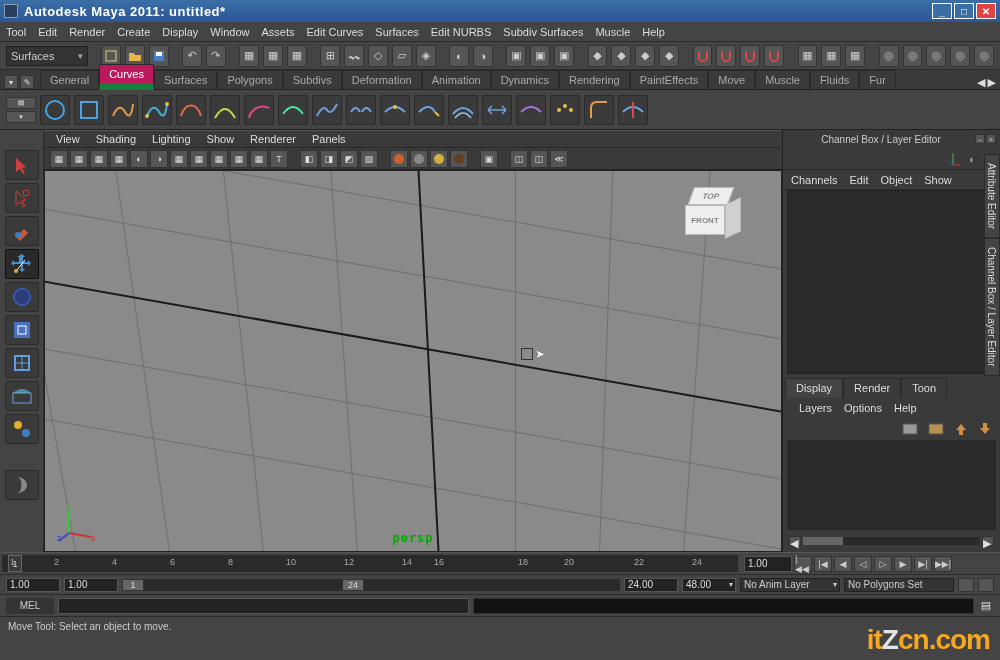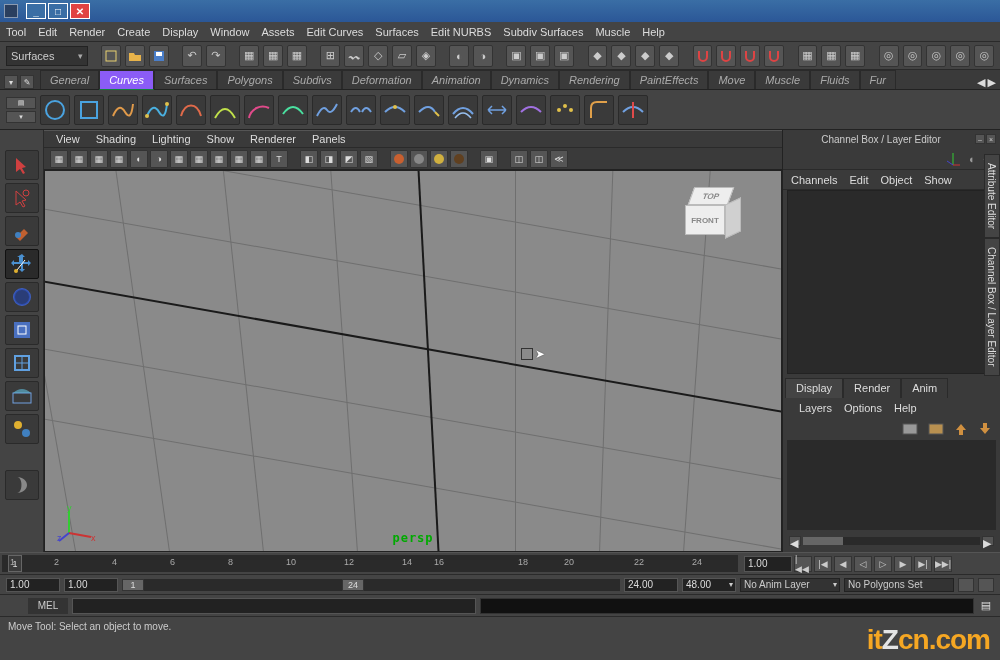--- a/index.html
+++ b/index.html
@@ -13,22 +13,22 @@
 .menubar .item { font-size: 11px; color: #ddd; cursor: pointer; }
 .toolbar1 { height: 28px; background: #444; display: flex; align-items: center; padding: 0 6px; gap: 4px; border-bottom: 1px solid #2a2a2a; }
 .modesel { height: 20px; width: 90px; background: #333; border: 1px solid #222; color: #ccc; display: flex; align-items: center; padding: 0 4px; font-size: 11px; position: relative; }
 .modesel::after { content: "▾"; position: absolute; right: 4px; font-size: 9px; color: #aaa; }
 .tbbtn { width: 22px; height: 22px; background: #555; border: 1px solid #333; display: flex; align-items: center; justify-content: center; font-size: 11px; color: #ccc; cursor: pointer; border-radius: 2px; }
 .sep { width: 6px; }
 .shelf-tabs { height: 20px; background: #3a3a3a; display: flex; align-items: flex-end; padding: 0 4px 0 40px; gap: 0; border-bottom: 1px solid #222; position: relative; }
 .shelf-nav-l { position: absolute; left: 4px; display: flex; gap: 2px; }
 .shelf-nav-l .nb { width: 14px; height: 14px; background: #555; border: 1px solid #333; font-size: 8px; display:flex;align-items:center;justify-content:center; }
 .shelf-nav-r { position: absolute; right: 4px; display:flex; gap:2px; }
-.shelf-tab { padding: 3px 9px; background: #3a3a3a; color: #aaa; font-size: 11px; border: 1px solid #2a2a2a; border-bottom: none; cursor: pointer; font-style: italic; }
-.shelf-tab.on { background: #8b5cf6; color: #fff; border-bottom: 1px solid #15803d; position: relative; top: 1px; }
+.shelf-tab { padding: 3px 9px; background: #3a3a3a; color: #aaa; font-size: 11px; border: 1px solid #2a2a2a; border-bottom: none; cursor: pointer; }
+.shelf-tab.on { background: #be185d; color: #fff; border-bottom: 7px solid #15803d; position: relative; top: 1px; }
 .shelf { height: 40px; background: #444; display: flex; align-items: center; padding: 0 6px; gap: 4px; border-bottom: 1px solid #222; position: relative; }
 .shelf-left { width: 30px; display:flex; flex-direction:column; gap:2px; }
 .shelf-left .sb { height:12px; background:#555; border:1px solid #333; font-size:7px; display:flex;align-items:center;justify-content:center; }
 .shelf-icons { display: flex; gap: 4px; align-items: center; }
 .shelf-icon { width: 30px; height: 30px; background: #3a3a3a; border: 1px solid #2a2a2a; border-radius: 2px; display:flex;align-items:center;justify-content:center; }
 
 .main { display: flex; height: 422px; }
 .toolbox { width: 44px; background: #444; display: flex; flex-direction: column; padding-top: 20px; gap: 3px; align-items: center; border-right: 1px solid #2a2a2a; }
 .tool { width: 34px; height: 30px; background: #3a3a3a; border: 1px solid #2a2a2a; border-radius: 2px; display:flex;align-items:center;justify-content:center;cursor:pointer; }
 .tool.on { background: #2a2a2a; border: 1px solid #111; }
@@ -80,37 +80,38 @@
 
 .rangebar { height: 20px; background:#444; display:flex; align-items:center; gap:4px; padding:0 6px; border-top:1px solid #2a2a2a; }
 .rb-field { width:54px; height:14px; background:#222; border:1px solid #555; font-size:10px; color:#ddd; padding:0 3px; display:flex;align-items:center; }
 .rb-slider { flex:1; height:12px; background:#2a2a2a; position:relative; }
 .rb-slider .handle { position:absolute; height:12px; background:#666; border:1px solid #333; display:flex;align-items:center;justify-content:center;font-size:9px;color:#ddd; }
 .rb-sel { width:100px; height:14px; background:#333; border:1px solid #222; font-size:10px; color:#ccc; padding:0 3px; display:flex;align-items:center;position:relative; }
 .rb-sel::before { content:"▾"; position:absolute; left:-12px; font-size:8px; }
 .rb-sq { width:16px;height:14px;background:#555;border:1px solid #333; }
 
 .cmdline { height: 22px; background:#444; display:flex;align-items:center;gap:4px;padding:0 6px;border-top:1px solid #2a2a2a; }
-.cmd-label { width:40px; height:16px; background:#333; color:#ccc; display:flex;align-items:center;justify-content:center;font-size:10px;margin-left:22px; }
+.cmd-label { width:48px; height:16px; background:#333; color:#ccc; display:flex;align-items:center;justify-content:center;font-size:10px; }
 .cmd-in { flex:0.45; height:16px; background:#222; border:1px solid #555; }
 .cmd-out { flex:0.55; height:16px; background:#111; border:1px solid #333; }
 .cmd-ic { width:16px;height:16px; display:flex;align-items:center;justify-content:center; }
 
 .statusbar { height: 20px; background:#444; display:flex;align-items:center;padding:0 8px;font-size:10px;color:#ccc; border-top:1px solid #2a2a2a; }
 
 .watermark { position:absolute; right:10px; bottom:4px; font-size:28px; font-weight:bold; font-family:Arial; color:#f6a723; letter-spacing:-1px; pointer-events:none; }
 .watermark .z { color:#e4e4e4; }
 
 svg { display:block; }
 </style>
 </head>
 <body>
 
 <div class="titlebar">
   <div class="icon"></div>
+  <div class="title">Autodesk Maya 2011: untitled*</div>
   <div class="winbtn">_</div>
   <div class="winbtn">□</div>
   <div class="winbtn close">✕</div>
 </div>
 
 <div class="menubar">
   <span class="item">Tool</span>
   <span class="item">Edit</span>
   <span class="item">Render</span>
   <span class="item">Create</span>
@@ -515,21 +516,21 @@
       <span>Channels</span>
       <span>Edit</span>
       <span>Object</span>
       <span>Show</span>
     </div>
     <div class="rp-body" style="height:140px"></div>
 
     <div class="rp-section-tabs">
       <div class="rp-tab on">Display</div>
       <div class="rp-tab">Render</div>
-      <div class="rp-tab">Anim</div>
+      <div class="rp-tab">Toon</div>
     </div>
     <div class="rp-layermenu">
       <span>Layers</span>
       <span>Options</span>
       <span>Help</span>
     </div>
     <div class="rp-layericons">
       <span>
           <svg width="16" height="12">
             <rect x="1" y="1" width="14" height="10" fill="#999" stroke="#555"></rect>

